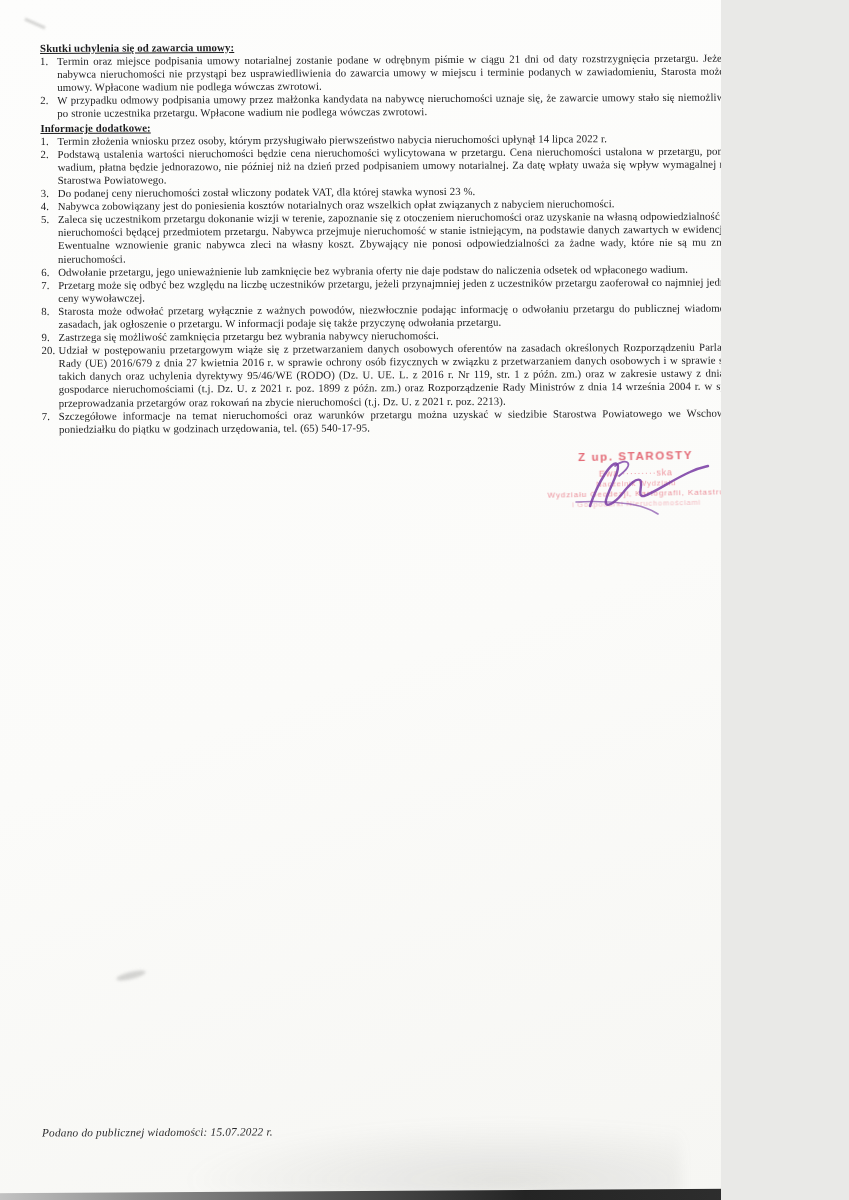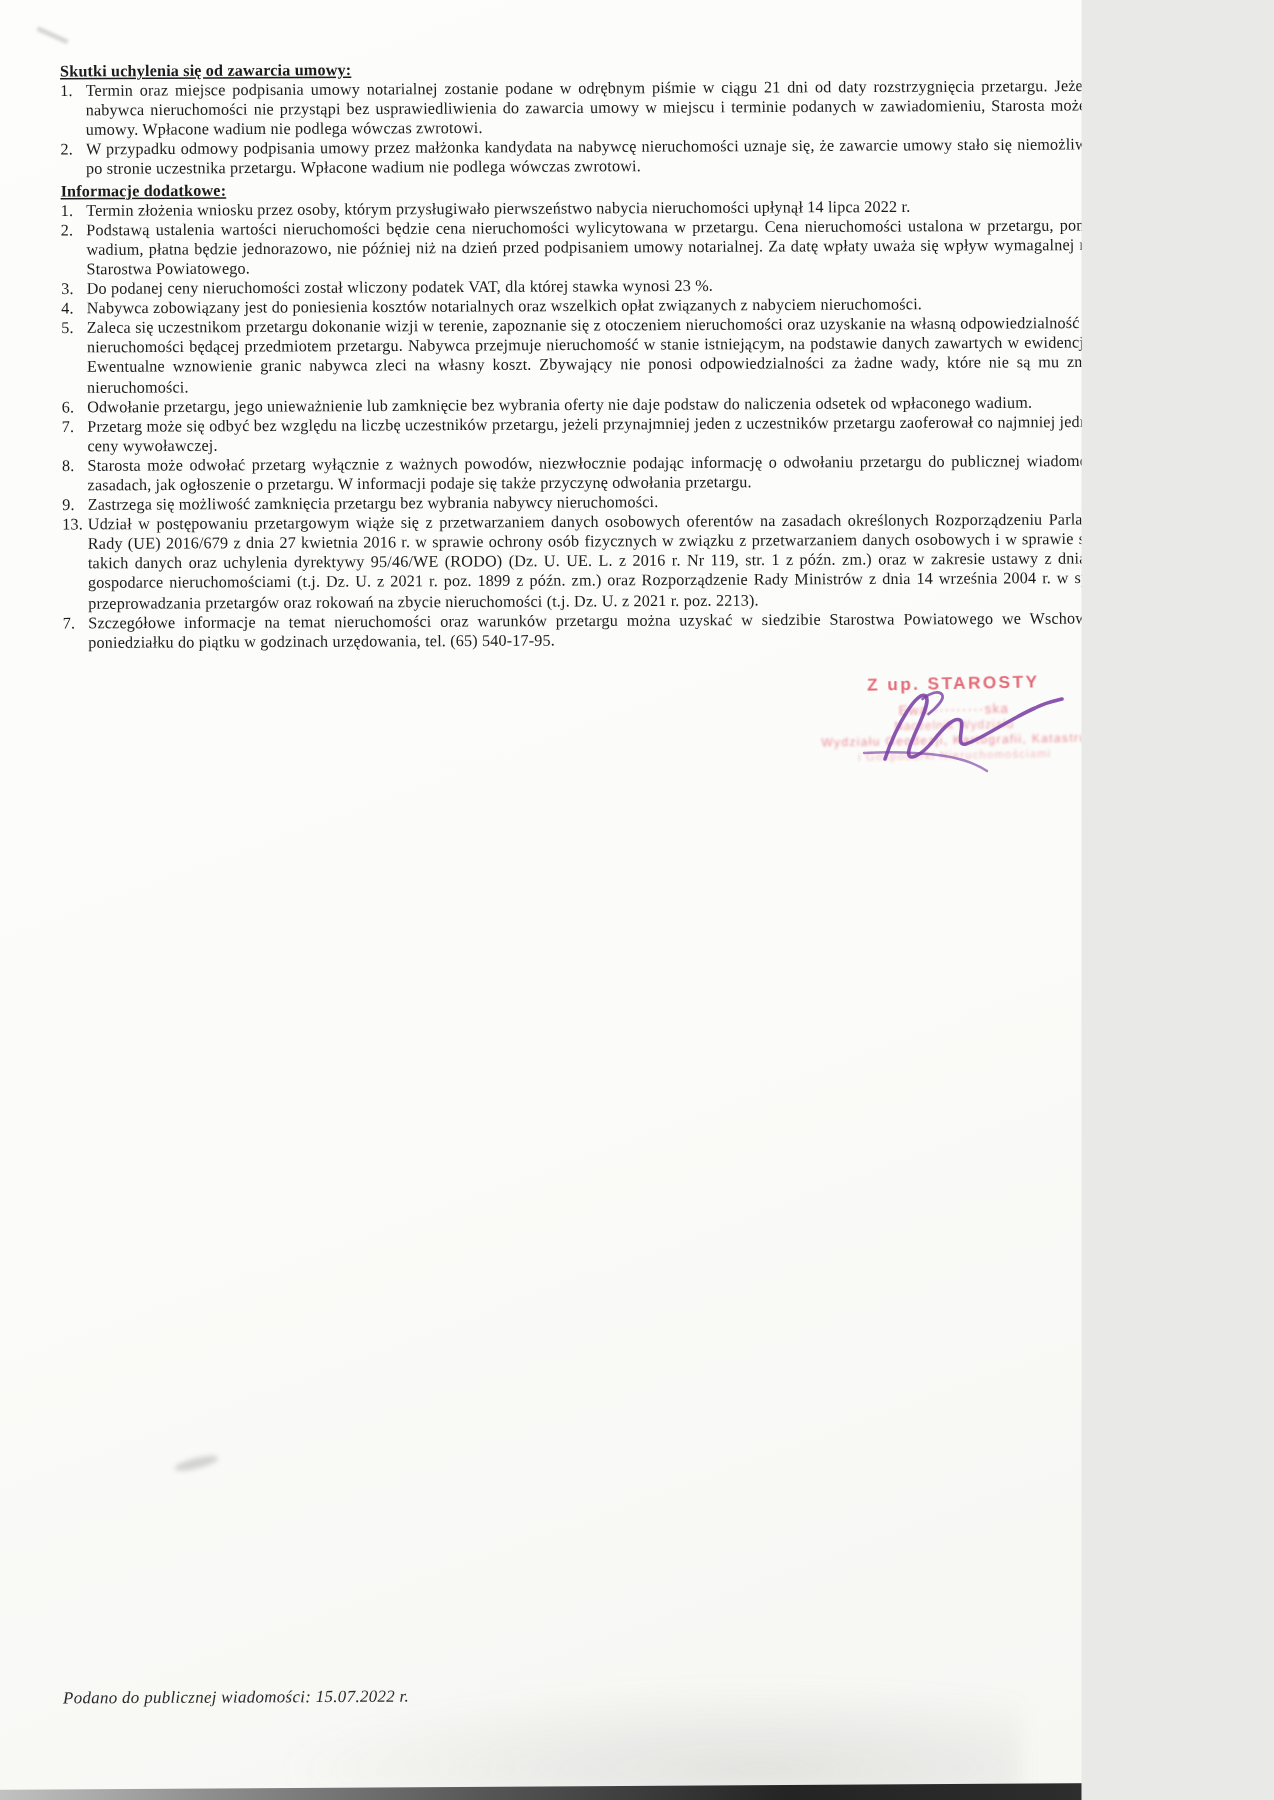--- a/index.html
+++ b/index.html
@@ -149,21 +149,21 @@
     </div>
     <div class="item">
       <span class="num">8.</span>
       <span class="txt">Starosta może odwołać przetarg wyłącznie z ważnych powodów, niezwłocznie podając informację o odwołaniu przetargu do publicznej wiadomości, na takich samych zasadach, jak ogłoszenie o przetargu. W informacji podaje się także przyczynę odwołania przetargu.</span>
     </div>
     <div class="item">
       <span class="num">9.</span>
       <span class="txt">Zastrzega się możliwość zamknięcia przetargu bez wybrania nabywcy nieruchomości.</span>
     </div>
     <div class="item">
-      <span class="num">13.</span>
+      <span class="num">20.</span>
       <span class="txt">Udział w postępowaniu przetargowym wiąże się z przetwarzaniem danych osobowych oferentów na zasadach określonych Rozporządzeniu Parlamentu Europejskiego i Rady (UE) 2016/679 z dnia 27 kwietnia 2016 r. w sprawie ochrony osób fizycznych w związku z przetwarzaniem danych osobowych i w sprawie swobodnego przepływu takich danych oraz uchylenia dyrektywy 95/46/WE (RODO) (Dz. U. UE. L. z 2016 r. Nr 119, str. 1 z późn. zm.) oraz w zakresie ustawy z dnia 21 sierpnia 1997 r. o gospodarce nieruchomościami (t.j. Dz. U. z 2021 r. poz. 1899 z późn. zm.) oraz Rozporządzenie Rady Ministrów z dnia 14 września 2004 r. w sprawie sposobu i trybu przeprowadzania przetargów oraz rokowań na zbycie nieruchomości (t.j. Dz. U. z 2021 r. poz. 2213).</span>
     </div>
     <div class="item">
       <span class="num">7.</span>
       <span class="txt">Szczegółowe informacje na temat nieruchomości oraz warunków przetargu można uzyskać w siedzibie Starostwa Powiatowego we Wschowie w pokoju 215, od poniedziałku do piątku w godzinach urzędowania, tel. (65) 540-17-95.</span>
     </div>
   </div>
 
   <div class="stamp">
     <div class="s1">Z up. STAROSTY</div>

